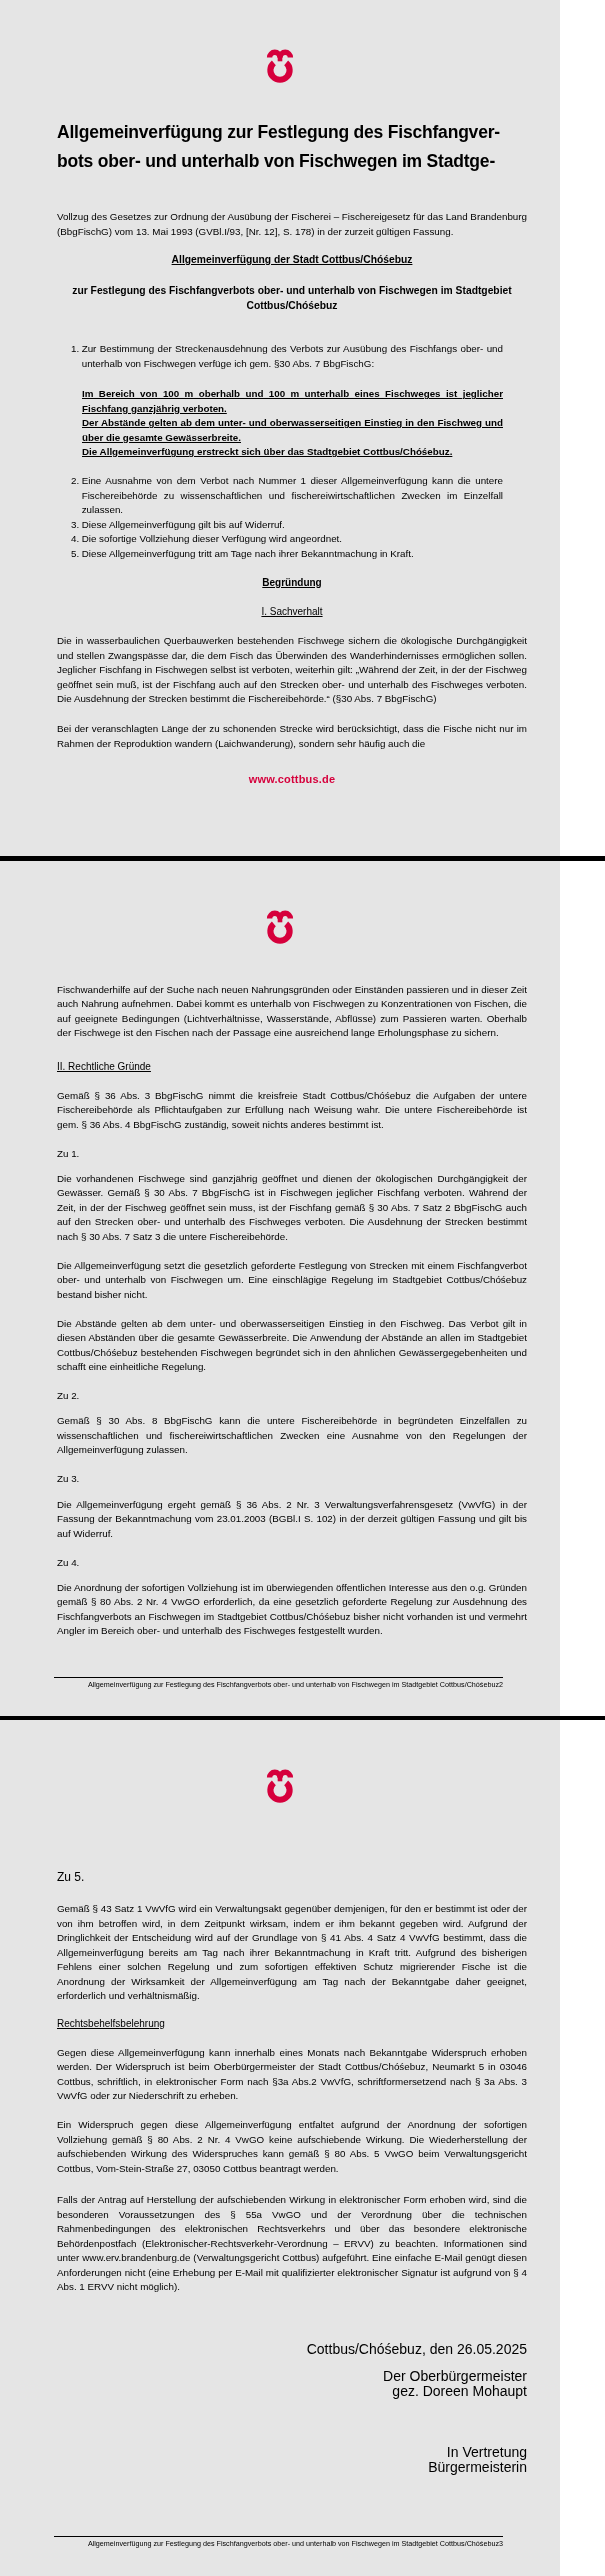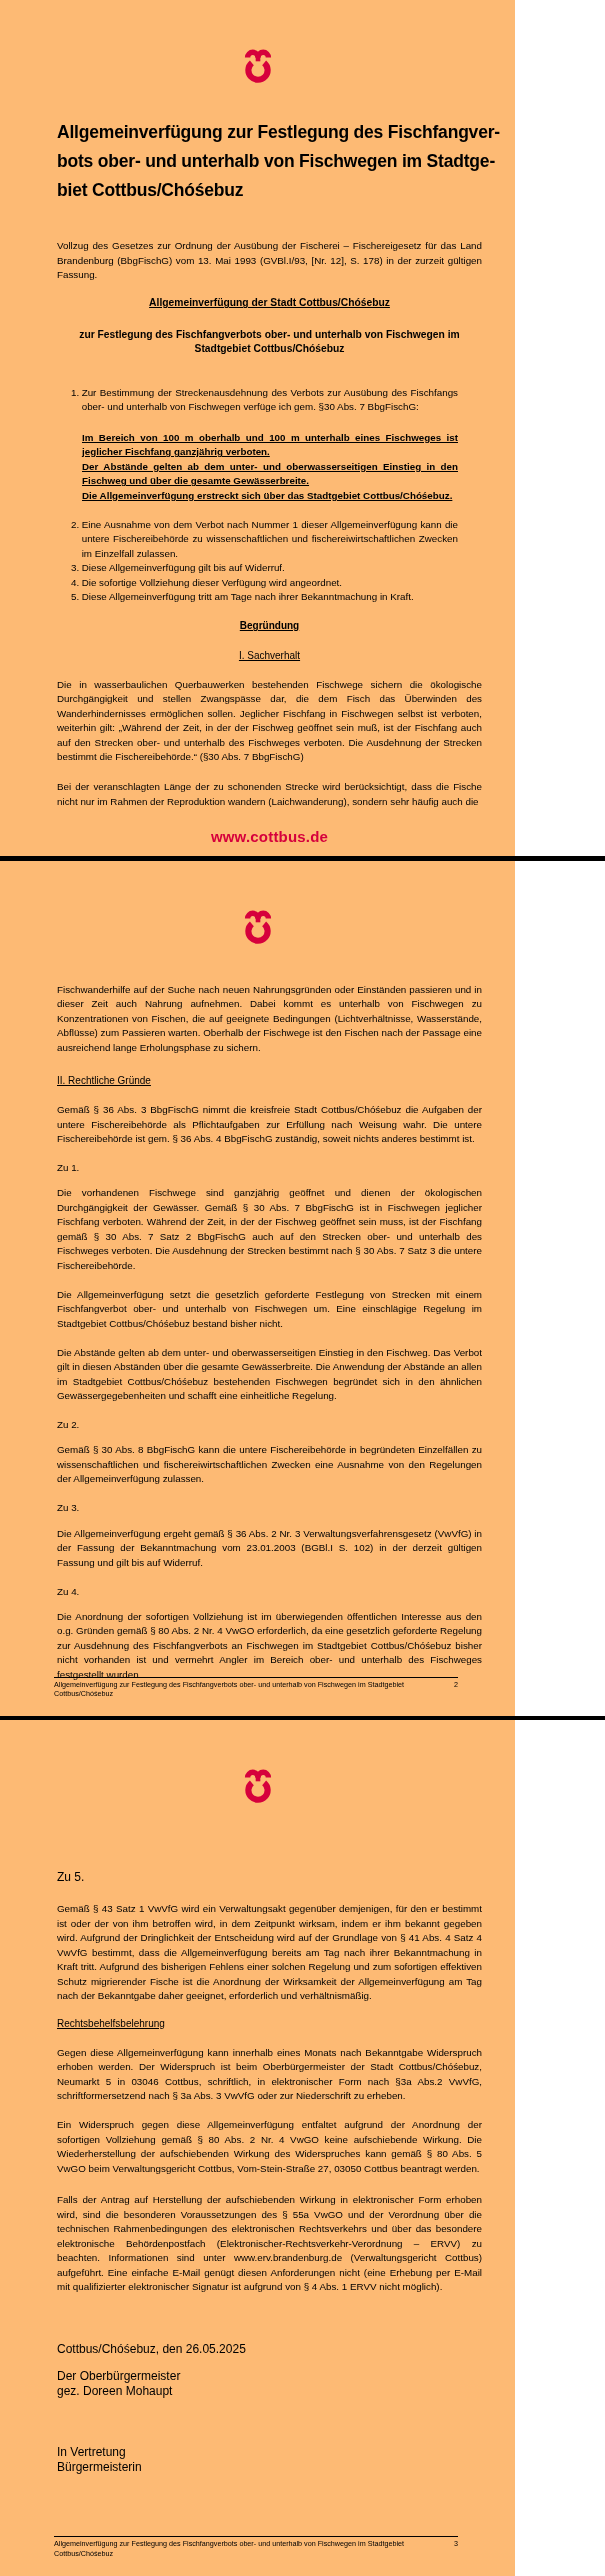--- a/index.html
+++ b/index.html
@@ -1,17 +1,17 @@
 <!DOCTYPE html>
 <html lang="de" style="font-size:12.2px"><head>
 <meta charset="utf-8">
 <style>
   html,body{margin:0;padding:0;background:#ffffff;}
   body{width:605px;font-family:"Liberation Sans",sans-serif;color:#000;}
-  .page{position:relative;width:515px;background:#fdba74;overflow:hidden;}
+  .page{position:relative;width:560px;background:#e5e5e5;overflow:hidden;}
   #page1{height:856px;}
   #page2{height:855px;}
   #page3{height:856px;}
   .sep{width:605px;height:4.6px;background:#000;}
   .logo{display:block;margin:44px auto 0 auto;}
   .ml{margin-left:57px;margin-right:33px;}
   .t{font-size:9.8px;line-height:14.5px;text-align:justify;}
   .tl{font-size:9.8px;line-height:14.5px;text-align:left;}
   .b{font-weight:bold;}
   .u{text-decoration:underline;}
@@ -23,39 +23,38 @@
   .list{margin:29px 57px 0 71px;}
   .li-row{display:flex;}
   .li-num{flex:0 0 10.7px;font-size:9.8px;line-height:14.5px;}
   .li-text{flex:1;}
   .bold-block{margin:16px 57px 0 82px;font-weight:bold;text-decoration:underline;}
   .bold-block .t{font-weight:bold;}
   .sec-head{margin-top:14.5px;font-size:10px;line-height:14.5px;text-align:center;}
   .para{margin-top:14.5px;}
   .zu{margin-top:14.5px;font-size:9.8px;line-height:14.5px;}
   .zu-para{margin-top:10.7px;}
-  .website{margin-top:20.6px;font-size:15px;line-height:14.5px;font-weight:bold;text-align:center;letter-spacing:0.2px;}
+  .website{margin-top:20.6px;font-size:11px;line-height:14.5px;font-weight:bold;text-align:center;letter-spacing:0.2px;}
   .footer{position:absolute;left:54px;right:57px;top:816px;border-top:0.8px solid #000;padding-top:2.3px;display:flex;justify-content:flex-end;font-size:7.2px;line-height:9.1px;}
-  .sig-line{font-size:12px;line-height:14.5px;text-align:left;}
+  .sig-line{font-size:14px;line-height:14.5px;text-align:right;}
 </style>
 </head>
 <body>
 
 <div class="page" id="page1">
   <svg class="logo" width="34" height="40" viewBox="0 0 44 52" xmlns="http://www.w3.org/2000/svg">
     <path d="M 8.5 17.5 A 6.75 6.75 0 0 1 22 17.5" fill="none" stroke="#D6003C" stroke-width="7"></path>
     <path d="M 22 17.5 A 6.75 6.75 0 0 1 35.5 17.5" fill="none" stroke="#D6003C" stroke-width="7"></path>
     <rect x="19" y="11" width="6" height="11.5" fill="#D6003C"></rect>
     <path d="M 14 24.4 A 12.5 12.5 0 1 0 30 24.4" fill="none" stroke="#D6003C" stroke-width="8"></path>
   </svg>
 
   <div class="doc-title">
     <div>Allgemeinverfügung zur Festlegung des Fischfangver-</div>
     <div>bots ober- und unterhalb von Fischwegen im Stadtge-</div>
-    <div>biet Cottbus/Chóśebuz</div>
   </div>
 
   <div class="t ml intro">Vollzug des Gesetzes zur Ordnung der Ausübung der Fischerei – Fischereigesetz für das Land Brandenburg (BbgFischG) vom 13. Mai 1993 (GVBl.I/93, [Nr. 12], S. 178) in der zurzeit gültigen Fassung.</div>
 
   <div class="h-center ml">Allgemeinverfügung der Stadt Cottbus/Chóśebuz</div>
 
   <div class="sub-center ml">zur Festlegung des Fischfangverbots ober- und unterhalb von Fischwegen im Stadtgebiet Cottbus/Chóśebuz</div>
 
   <div class="list">
     <div class="li-row">

